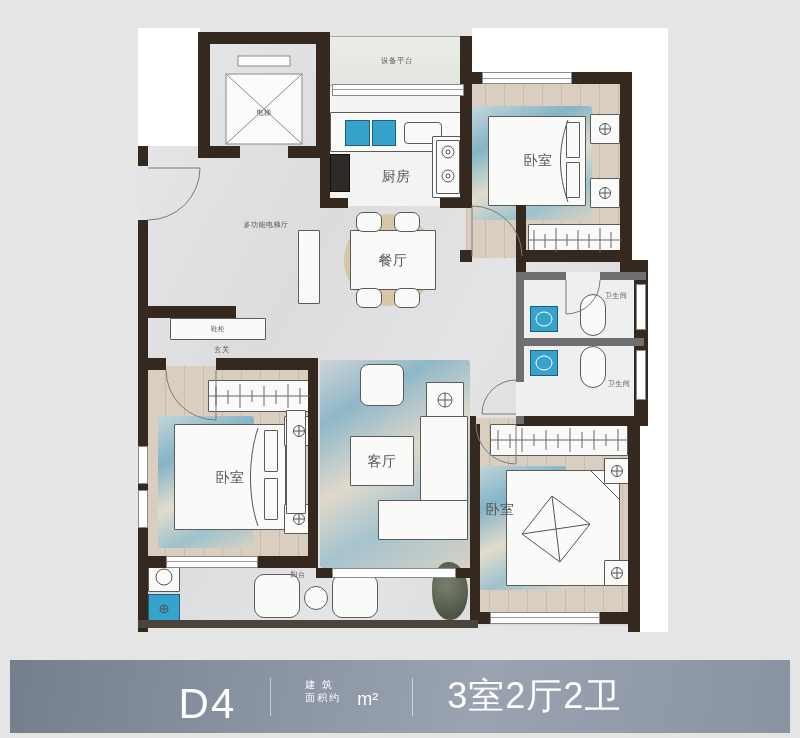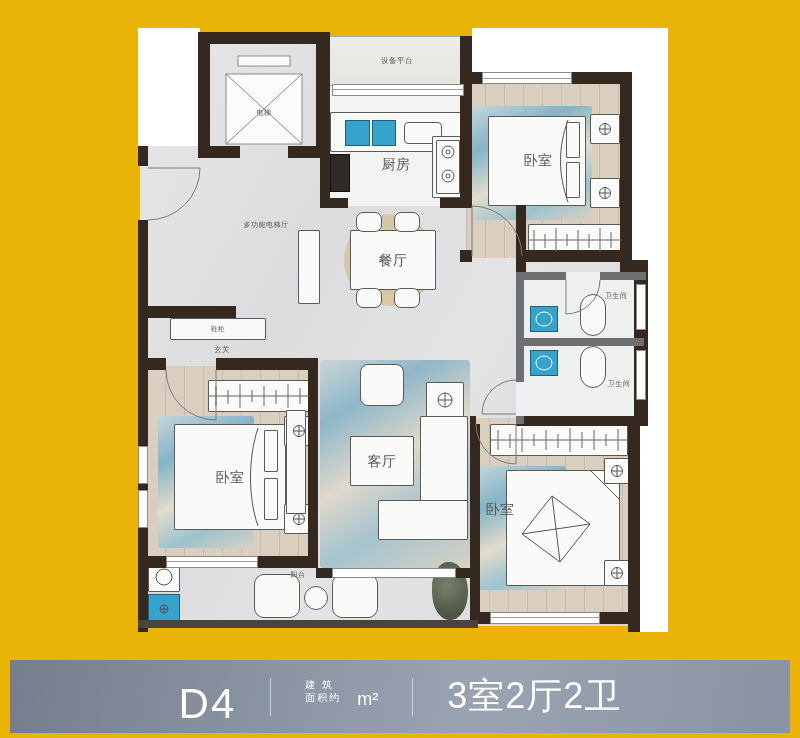--- a/index.html
+++ b/index.html
@@ -1,16 +1,16 @@
 <!DOCTYPE html>
 <html><head>
 <meta charset="utf-8">
 <style>
   html,body{margin:0;padding:0;background:#fff;}
-  .stage{position:relative;width:800px;height:738px;background:#eab308;overflow:hidden;
+  .stage{position:relative;width:800px;height:738px;background:#e5e5e5;overflow:hidden;
          font-family:"Liberation Sans","DejaVu Sans",sans-serif;}
   .abs{position:absolute;}
   .plan{position:absolute;left:138px;top:28px;width:530px;height:604px;}
   .wall{position:absolute;background:#35291f;}
   .gwall{position:absolute;background:#6f6f6f;}
   .mask{position:absolute;background:#ffffff;}
   .marble{background:linear-gradient(118deg,#e7e7ea 0%,#dcdcdf 35%,#e4e4e7 60%,#d6d6da 100%);}
   .wood{background-color:#d9cec0;
         background-image:repeating-linear-gradient(90deg,rgba(120,90,60,.16) 0 1px,transparent 1px 19px);}
   .win{position:absolute;background:#fff;border:1px solid #8a8a8a;box-sizing:border-box;}
@@ -223,21 +223,21 @@
       </g>
       <g stroke="#ffffff" fill="none" stroke-width="1">
         <ellipse cx="406" cy="291" rx="8" ry="7"></ellipse>
         <ellipse cx="406" cy="335" rx="8" ry="7"></ellipse>
       </g>
     </svg>
 
     <div class="lbl" style="left:126px;top:84px;font-size:7px;">电梯</div>
     <div class="lbl" style="left:128px;top:196px;font-size:7px;">多功能电梯厅</div>
     <div class="lbl" style="left:259px;top:33px;font-size:7.5px;">设备平台</div>
-    <div class="lbl" style="left:258px;top:136px;">厨房</div>
+    <div class="lbl" style="left:258px;top:148px;">厨房</div>
     <div class="lbl" style="left:400px;top:132px;">卧室</div>
     <div class="lbl" style="left:255px;top:232px;">餐厅</div>
     <div class="lbl" style="left:478px;top:267px;font-size:7px;">卫生间</div>
     <div class="lbl" style="left:481px;top:355px;font-size:7px;">卫生间</div>
     <div class="lbl" style="left:80px;top:301px;font-size:6.5px;">鞋柜</div>
     <div class="lbl" style="left:84px;top:322px;font-size:7.5px;">玄关</div>
     <div class="lbl" style="left:92px;top:449px;">卧室</div>
     <div class="lbl" style="left:244px;top:433px;">客厅</div>
     <div class="lbl" style="left:362px;top:481px;">卧室</div>
     <div class="lbl" style="left:160px;top:546px;font-size:7px;">阳台</div>

